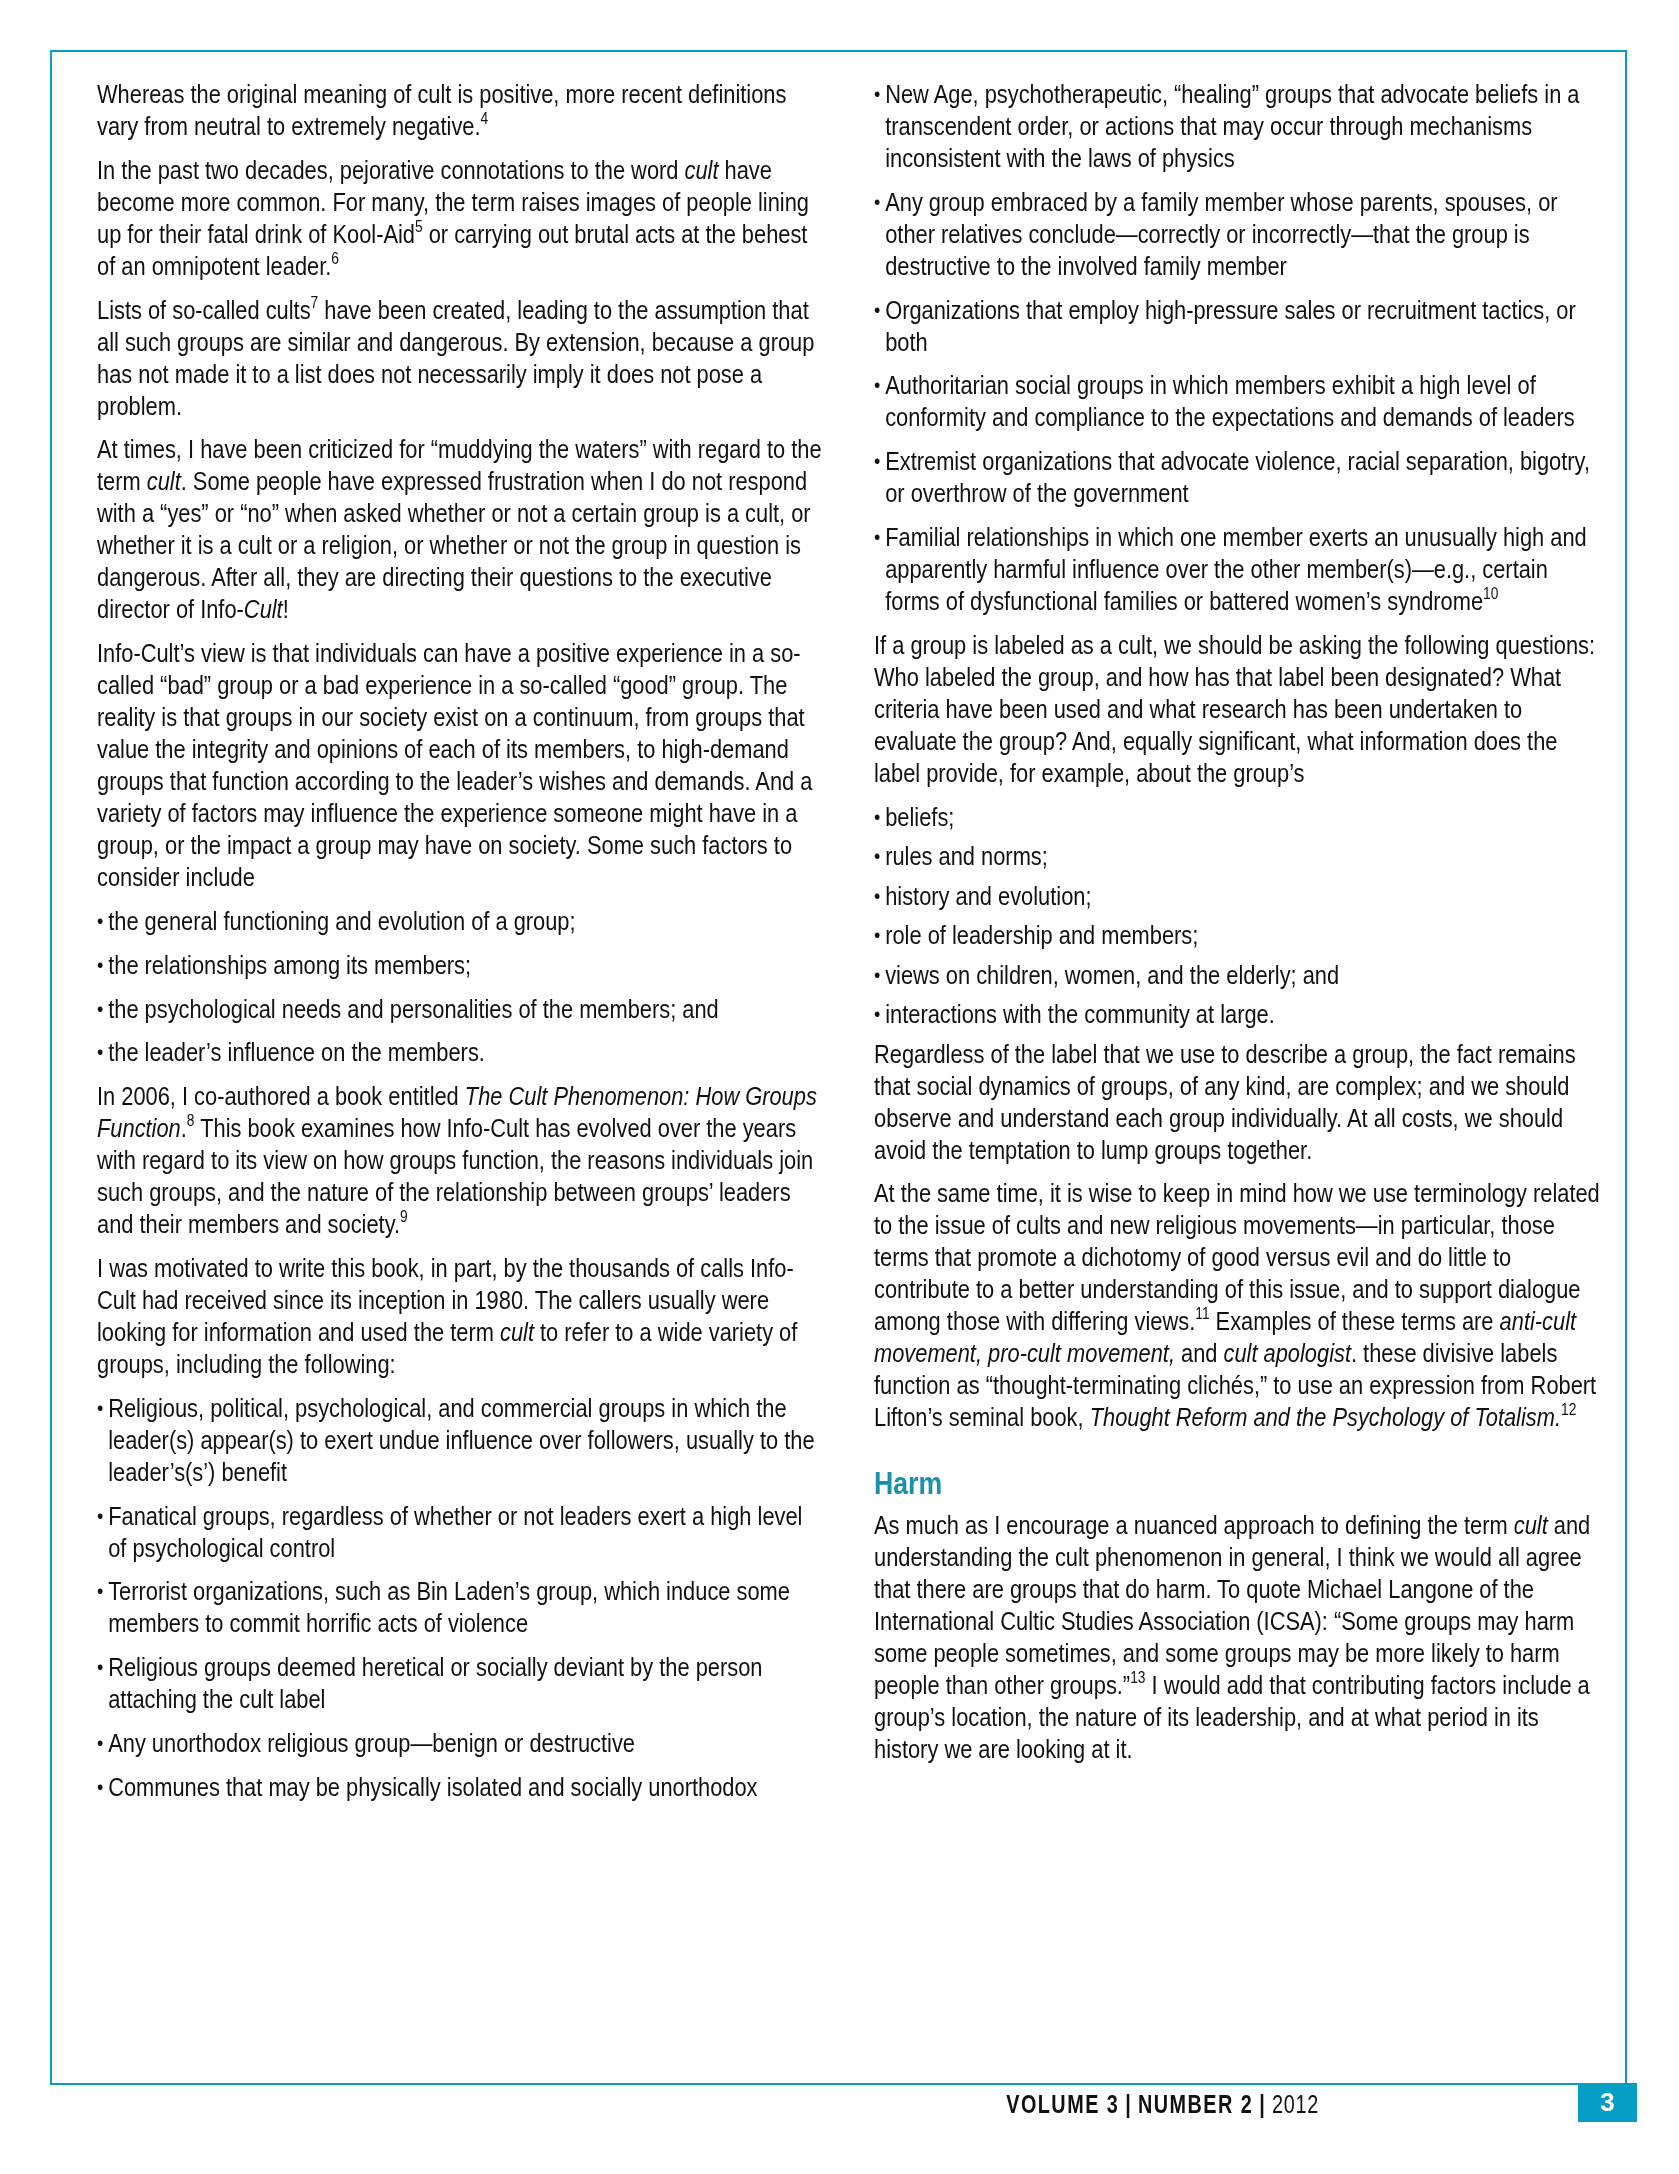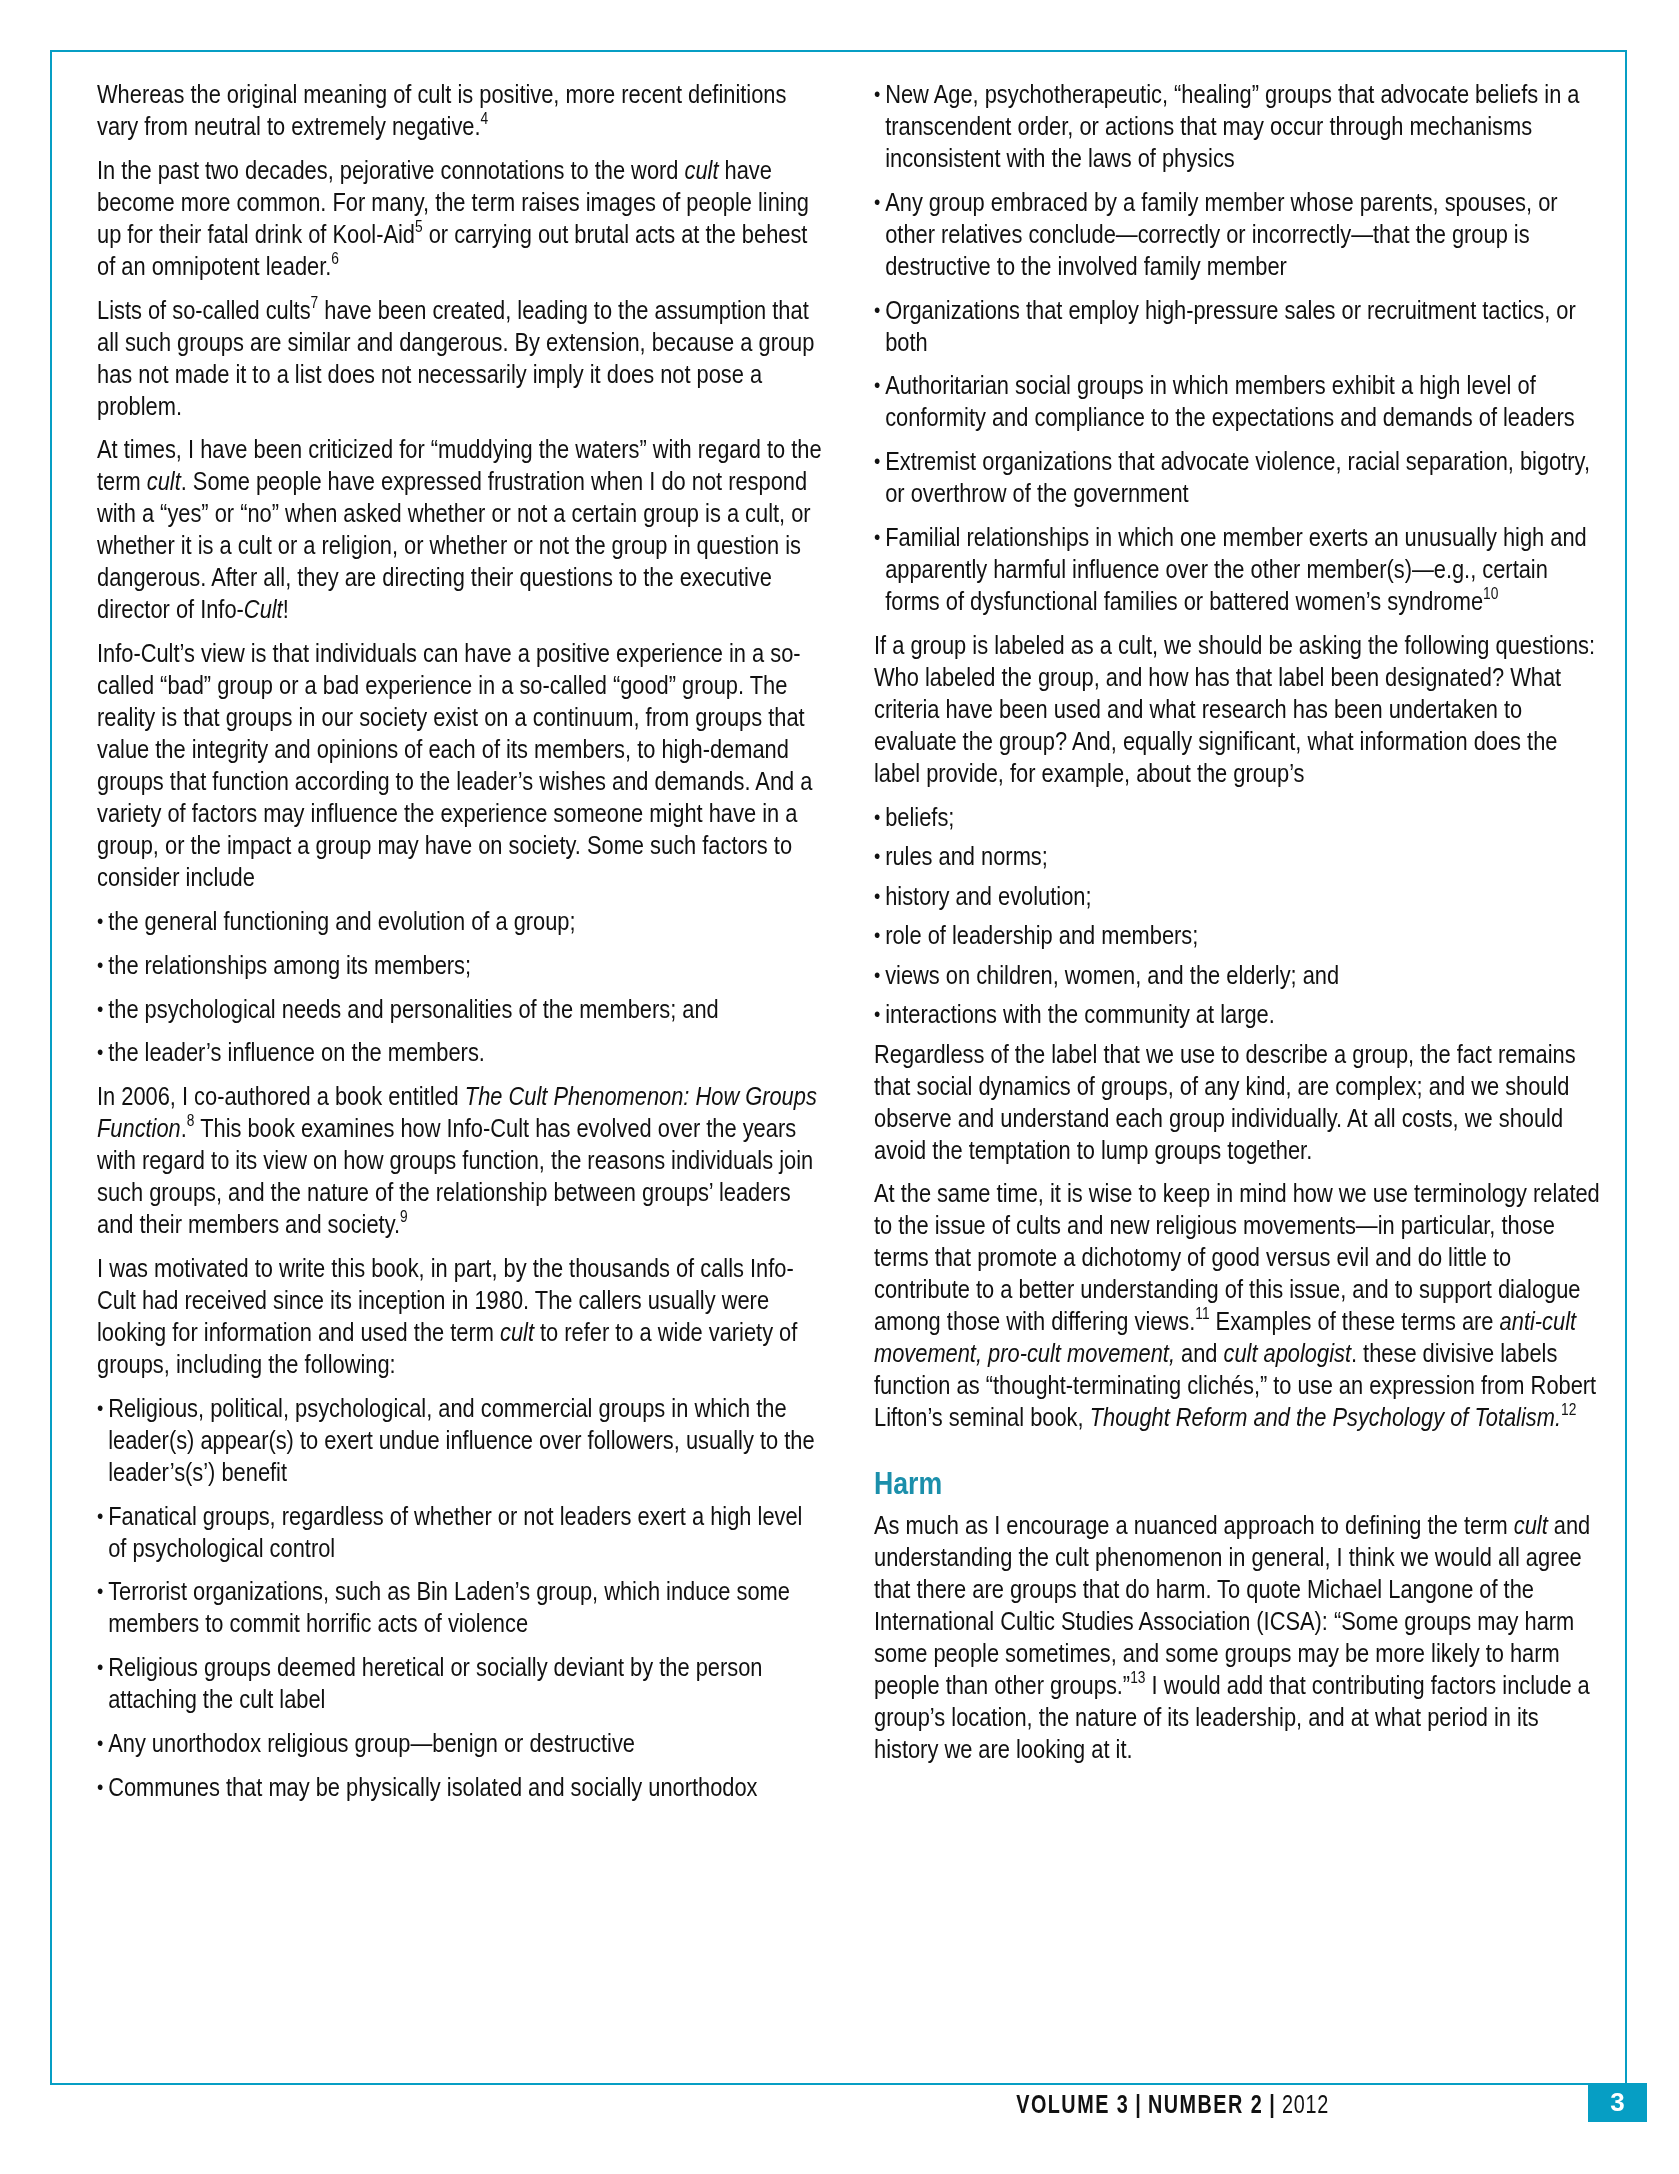--- a/index.html
+++ b/index.html
@@ -13,21 +13,21 @@
   .col-right { left: 874px; width: 846px; }
   .col p { margin: 0 0 11.8px 0; }
   .col ul { list-style: none; margin: 0; padding: 0; }
   .col li { position: relative; padding-left: 13px; margin: 0 0 11.8px 0; }
   .col li::before { content: "\2022"; position: absolute; left: 0; top: 0; font-size: 21px; }
   .col li .txt { display: block; }
   .col ul.tight li { margin-bottom: 7.5px; }
   sup { font-size: 16px; line-height: 0; vertical-align: 11.3px; }
   em { font-style: italic; }
   h2.section { margin: 32px 0 5.6px 0; font-size: 31px; line-height: 38px; color: #1b8fab; font-weight: bold; }
-  .footer { position: absolute; top: 2083px; left: 16px; width: 1432px; height: 40px; }
+  .footer { position: absolute; top: 2083px; left: 6px; width: 1432px; height: 40px; }
   .footer-text { position: absolute; right: 119px; top: 3.8px; font-size: 25.4px; line-height: 34px;
                  letter-spacing: 1.9px; transform-origin: 100% 0; transform: scaleX(0.78); white-space: nowrap; color: #111; }
   .footer-text b { font-weight: bold; }
   .footer-text .year { font-weight: normal; letter-spacing: 0.9px; }
   .footer-text .sep { font-weight: bold; margin: 0 7.5px; }
   .page-num { position: absolute; left: 1572px; top: 0; width: 59px; height: 39px; background: #069ec4;
               color: #fff; font-weight: bold; font-size: 26px; line-height: 39px; text-align: center; }
 </style>
 </head>
 <body>

